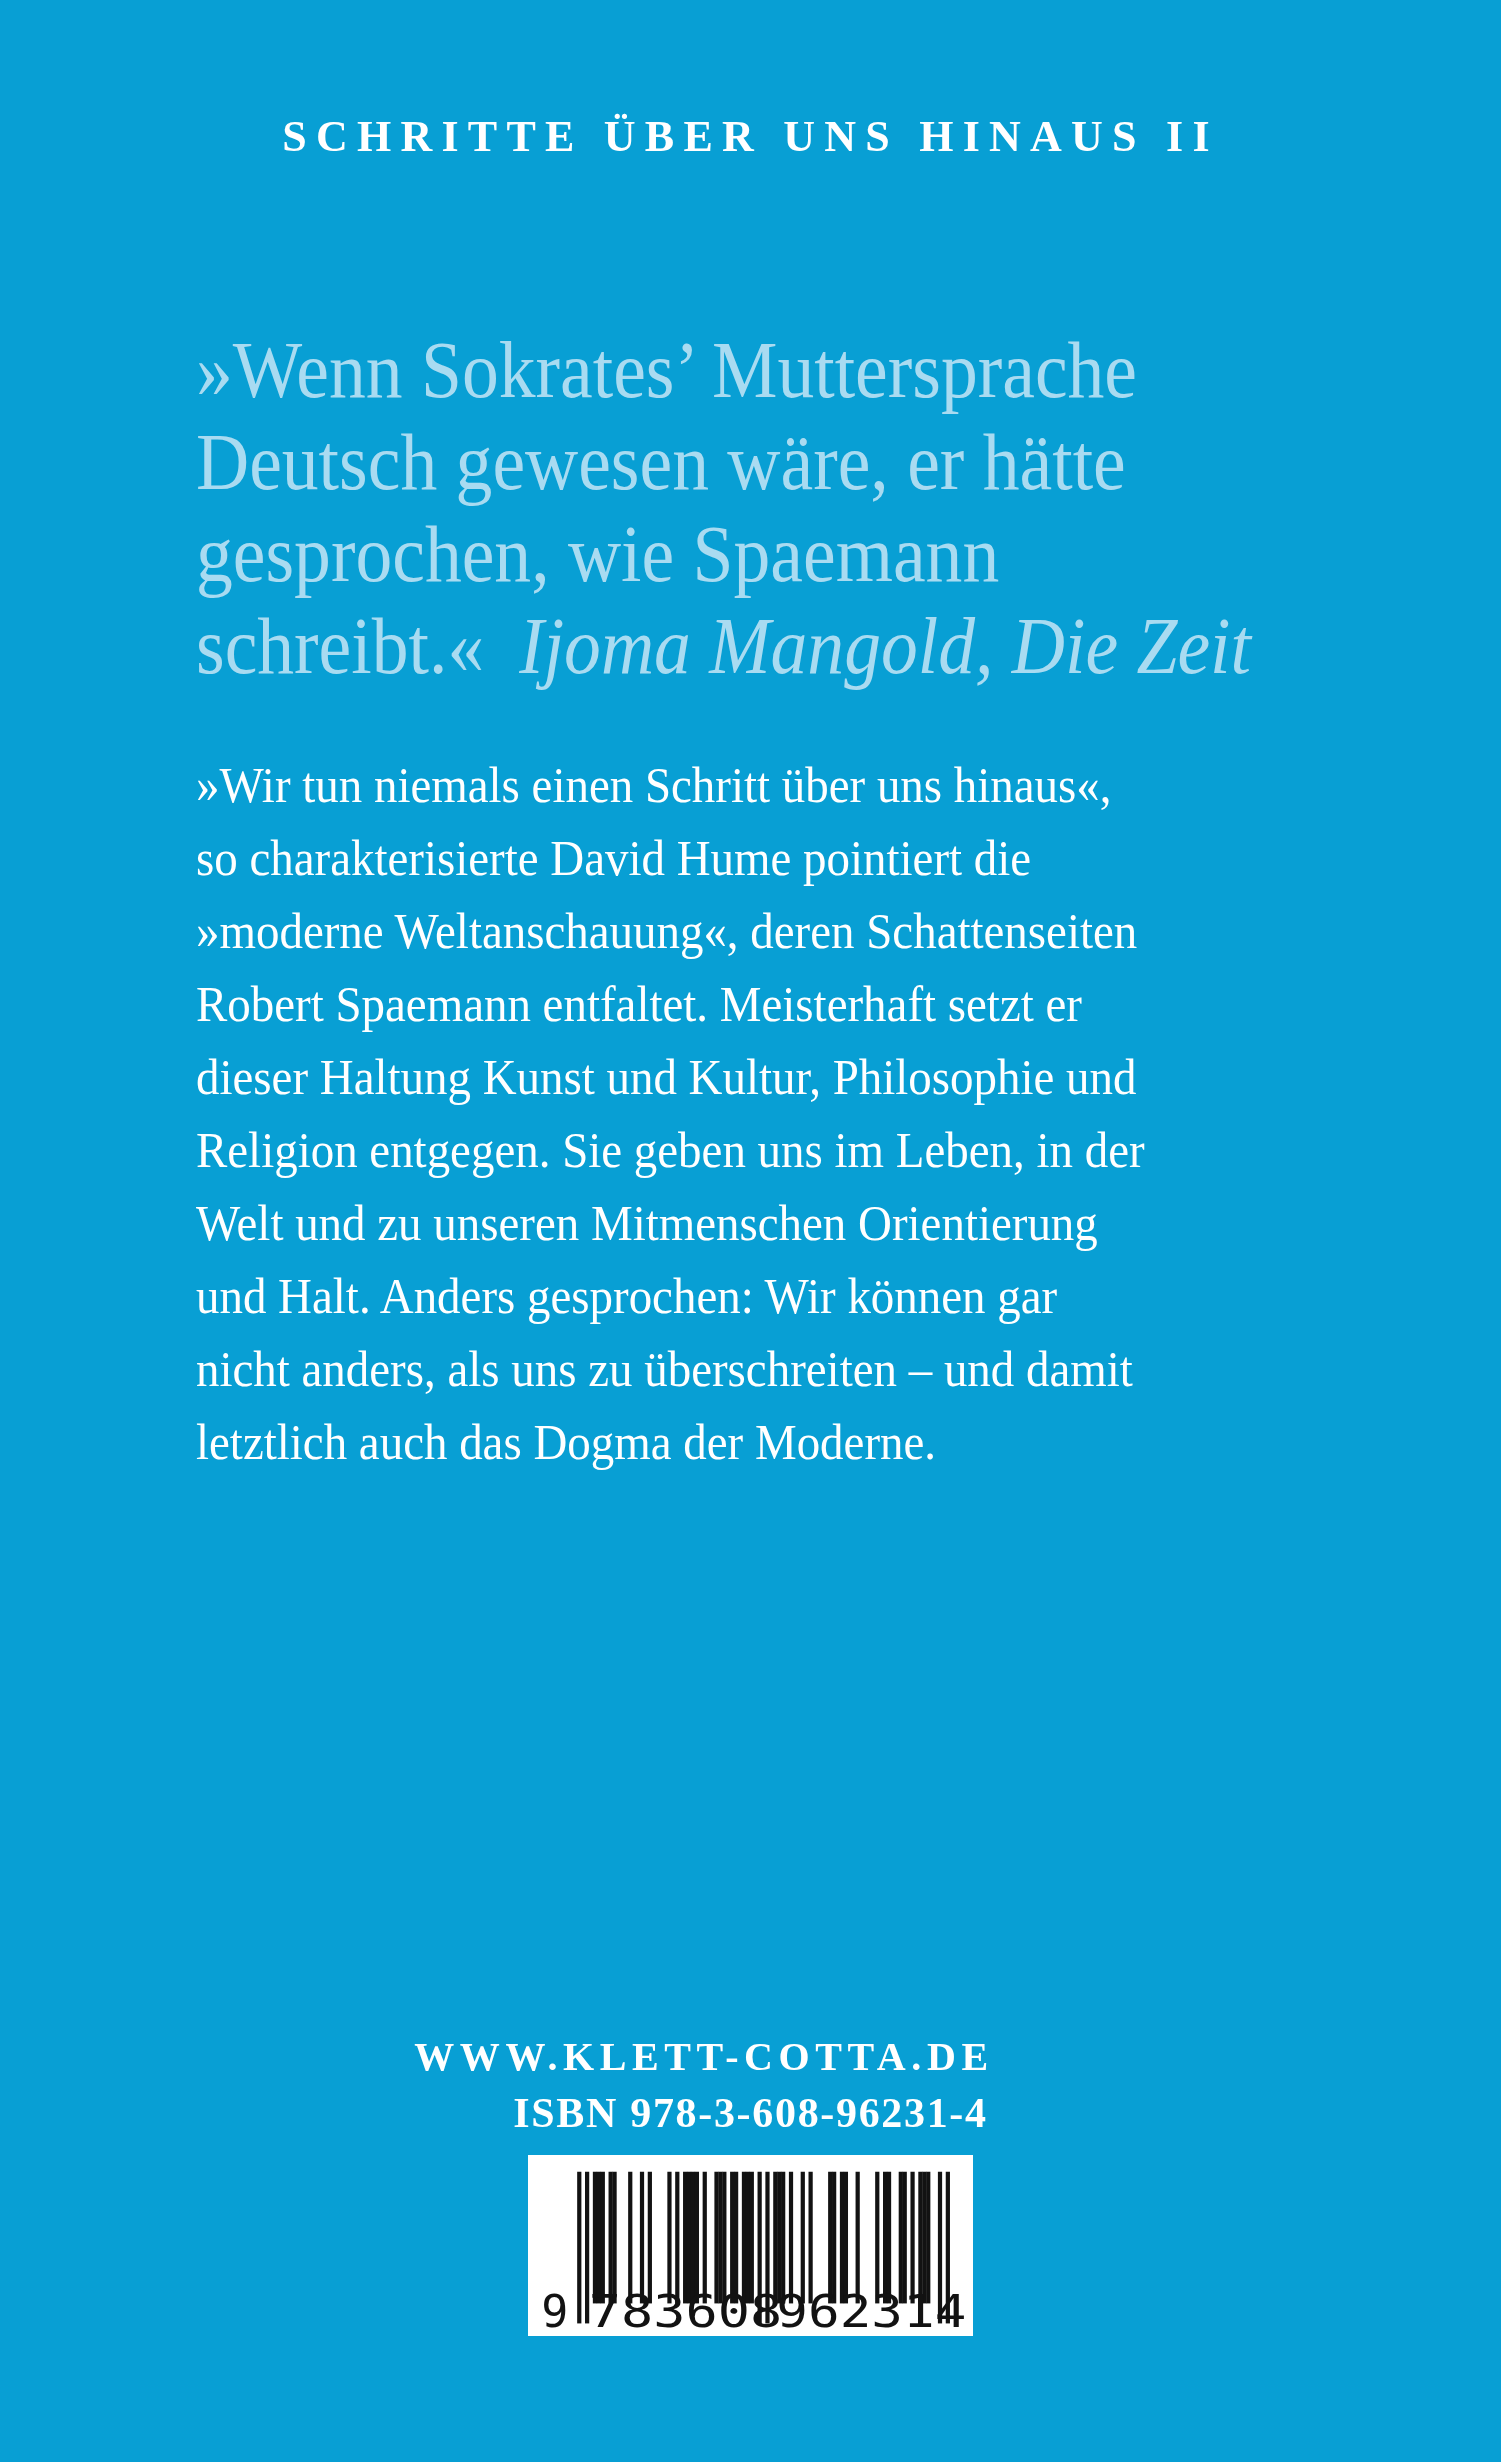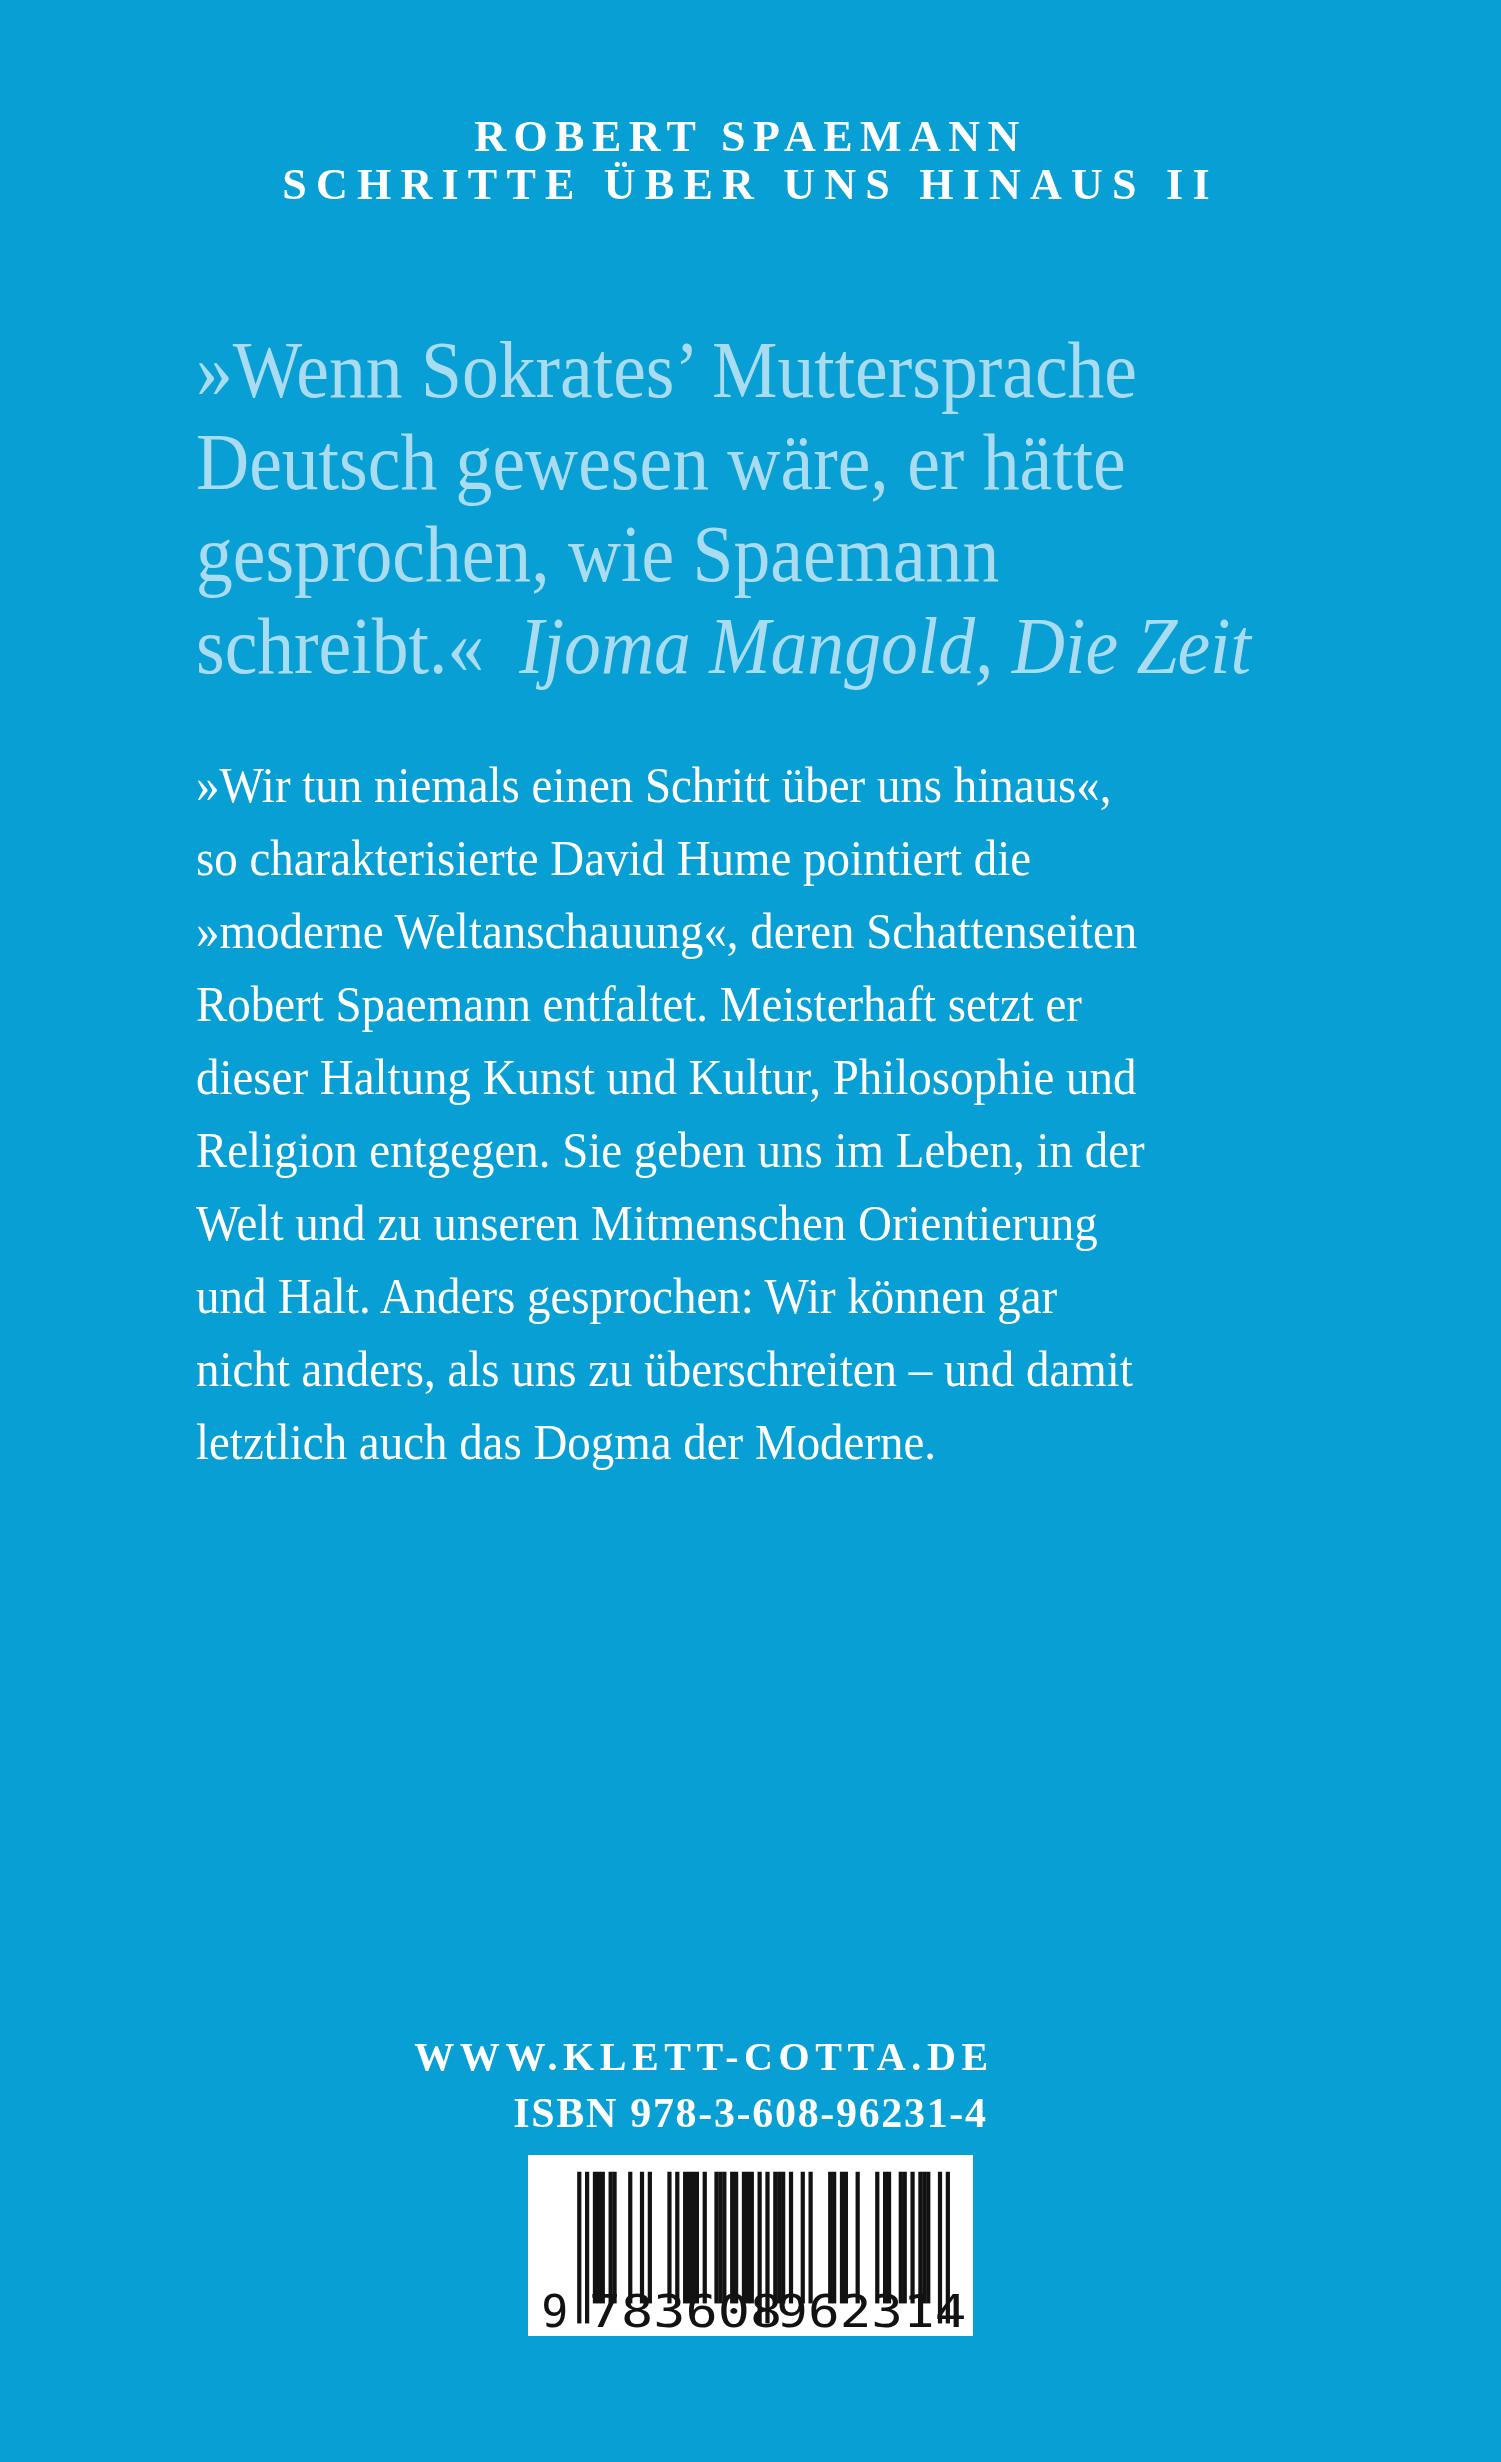--- a/index.html
+++ b/index.html
@@ -95,21 +95,20 @@
     width: 445px;
     height: 181px;
   }
 </style>
 </head>
 <body>
 
 <div class="cover" style="background: rgb(8, 159, 212); color: rgb(255, 255, 255);">
 
   <div class="header-block">
-    <div class="author-line">ROBERT SPAEMANN</div>
     <div class="series-line">SCHRITTE ÜBER UNS HINAUS II</div>
   </div>
 
   <div class="review-quote" style="color: rgb(169, 219, 241);"><span>»Wenn Sokrates’ Muttersprache
 Deutsch gewesen wäre, er hätte
 gesprochen, wie Spaemann
 schreibt.«</span><span class="attribution">Ijoma Mangold, Die Zeit</span></div>
 
   <div class="blurb">»Wir tun niemals einen Schritt über uns hinaus«,
 so charakterisierte David Hume pointiert die

